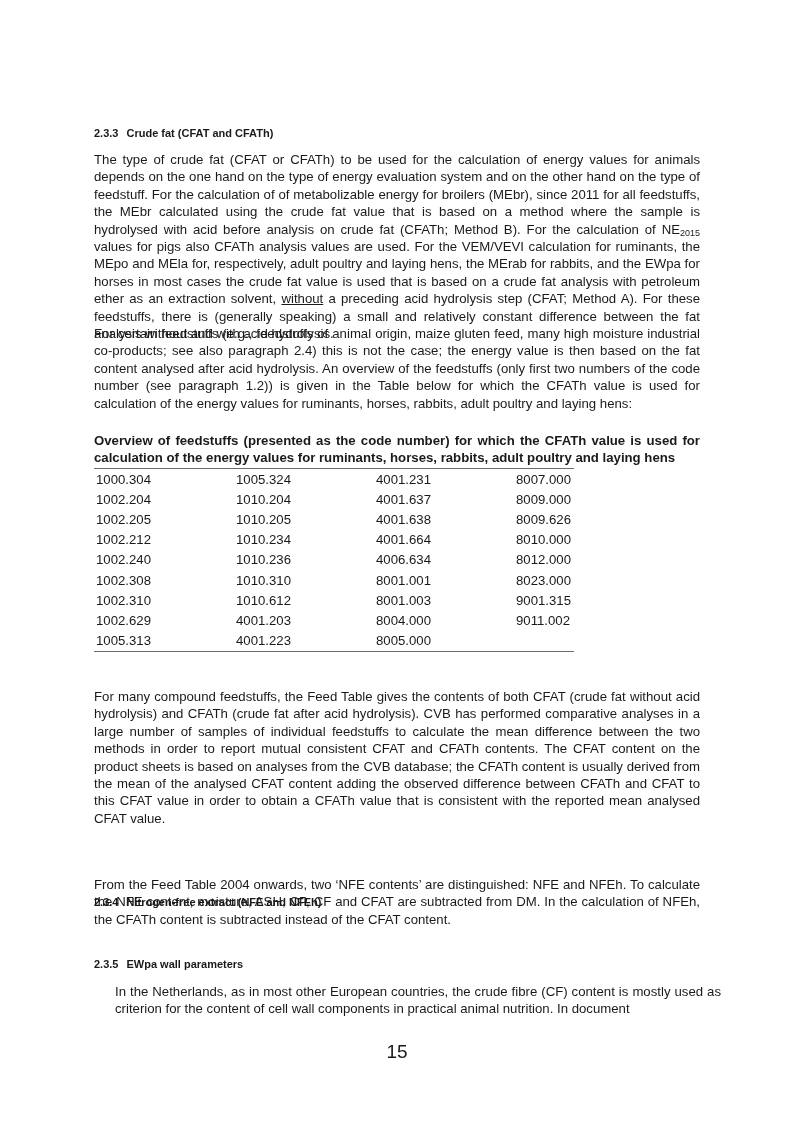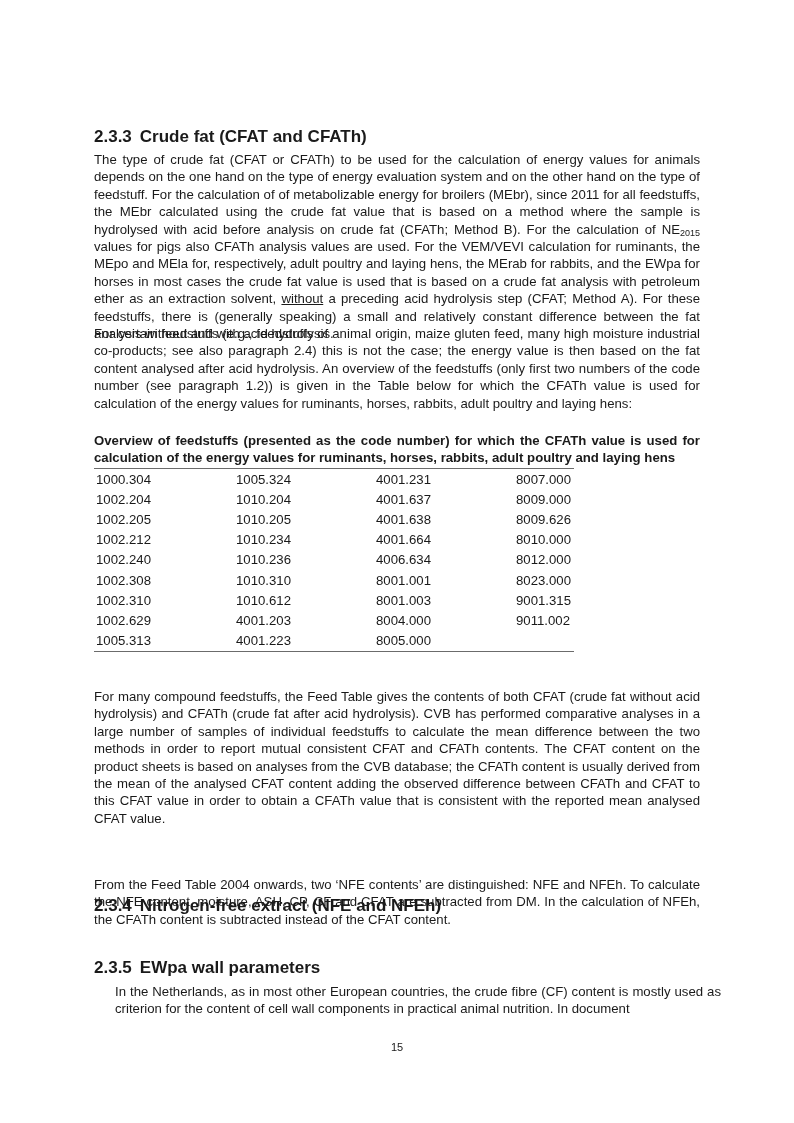--- a/index.html
+++ b/index.html
@@ -1,35 +1,35 @@
 <!DOCTYPE html>
 <html><head>
   <meta charset="utf-8">
   <style>
     html, body { margin: 0; padding: 0; background: #ffffff; }
     body { width: 794px; height: 1123px; position: relative; overflow: hidden;
            font-family: "Liberation Sans", sans-serif; color: #1a1a1a; }
     .page { position: absolute; left: 94px; top: 0; width: 606px; }
-    h3 { font-family: "Liberation Sans", sans-serif; font-weight: bold; font-size: 17px;
+    h3 { font-family: "Liberation Sans", sans-serif; font-weight: bold; font-size: 11px;
          margin: 0; position: absolute; left: 0; white-space: nowrap; letter-spacing: 0px; }
     h3 .num { margin-right: 8px; }
     p.body { position: absolute; left: 0; width: 606px; margin: 0;
              font-size: 13.2px; line-height: 17.4px; text-align: justify; }
     sub { font-size: 9px; vertical-align: -2px; line-height: 0; }
     u { text-decoration: underline; }
     .caption { position: absolute; left: 0; width: 606px; font-size: 13.2px; line-height: 17.4px;
                text-align: justify; margin: 0; font-weight: bold; }
     .tbl { position: absolute; left: 0; top: 468px; width: 480px; border-collapse: collapse;
            border-top: 1.5px solid #6b6b6b; border-bottom: 1.5px solid #6b6b6b; }
     .tbl td { font-size: 13.2px; height: 20.2px; padding: 0 0 0 2px; vertical-align: middle; }
     .tbl td.c0 { width: 138px; }
     .tbl td.c1 { width: 138px; }
     .tbl td.c2 { width: 138px; }
     .page-number { position: absolute; left: 0; width: 606px; top: 1041px; text-align: center;
-                   font-size: 11px; }
+                   font-size: 19px; }
   </style>
 </head>
 <body>
 
 <div class="page">
 
   <h3 style="top:127px;"><span class="num">2.3.3</span><span>Crude fat (CFAT and CFATh)</span></h3>
 
   <p class="body" style="top:151px;"><span>The type of crude fat (CFAT or CFATh) to be used for the calculation of energy values for animals depends on the one hand on the type of energy evaluation system and on the other hand on the type of feedstuff. For the calculation of of metabolizable energy for broilers (MEbr), since 2011 for all feedstuffs, the MEbr calculated using the crude fat value that is based on a method where the sample is hydrolysed with acid before analysis on crude fat (CFATh; Method B). For the calculation of NE</span><sub>2015</sub><span> values for pigs also CFATh analysis values are used. For the VEM/VEVI calculation for ruminants, the MEpo and MEla for, respectively, adult poultry and laying hens, the MErab for rabbits, and the EWpa for horses in most cases the crude fat value is used that is based on a crude fat analysis with petroleum ether as an extraction solvent, </span><u>without</u><span> a preceding acid hydrolysis step (CFAT; Method A). For these feedstuffs, there is (generally speaking) a small and relatively constant difference between the fat analysis without and with acid hydrolysis.</span></p>
 

